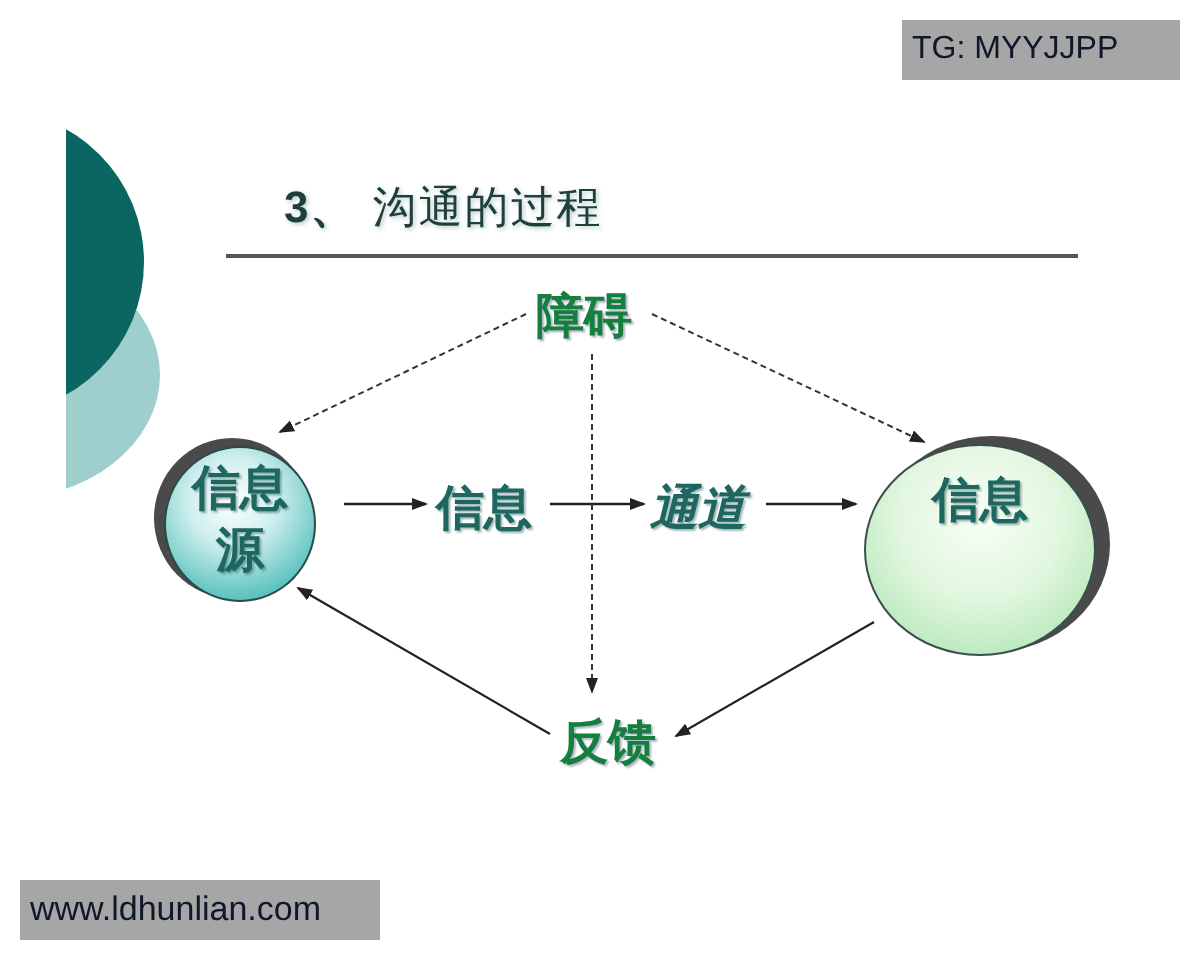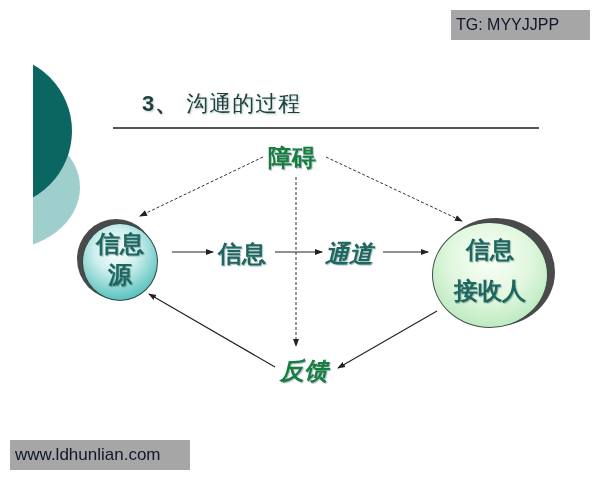--- a/index.html
+++ b/index.html
@@ -104,22 +104,21 @@
 <div class="node-source"></div>
 <div class="node-text" style="left:82px; top:229px; width:76px;">
   <div>信息</div>
   <div>源</div>
 </div>
 
 <div class="node-receiver-shadow"></div>
 <div class="node-receiver"></div>
 <div class="node-text" style="left:432px; top:230px; width:116px; line-height:1.7;">
   <div>信息</div>
-  <div>接收人</div>
 </div>
 
 <div class="label-green" style="left:218px; top:238px;">信息</div>
 <div class="label-green" style="left:325px; top:238px;font-style:italic;">通道</div>
 <div class="label-purple" style="left:268px; top:142px;">障碍</div>
-<div class="label-purple" style="left:280px; top:355px;font-style:italic;">反馈</div>
+<div class="label-purple" style="left:280px; top:355px;">反馈</div>
 
 <div class="wm" style="left:451px; top:10px; width:139px; height:30px;">TG: MYYJJPP</div>
 <div class="wm" style="left:10px; top:440px; width:180px; height:30px; font-size:17px;">www.ldhunlian.com</div>
 
 </body></html>

